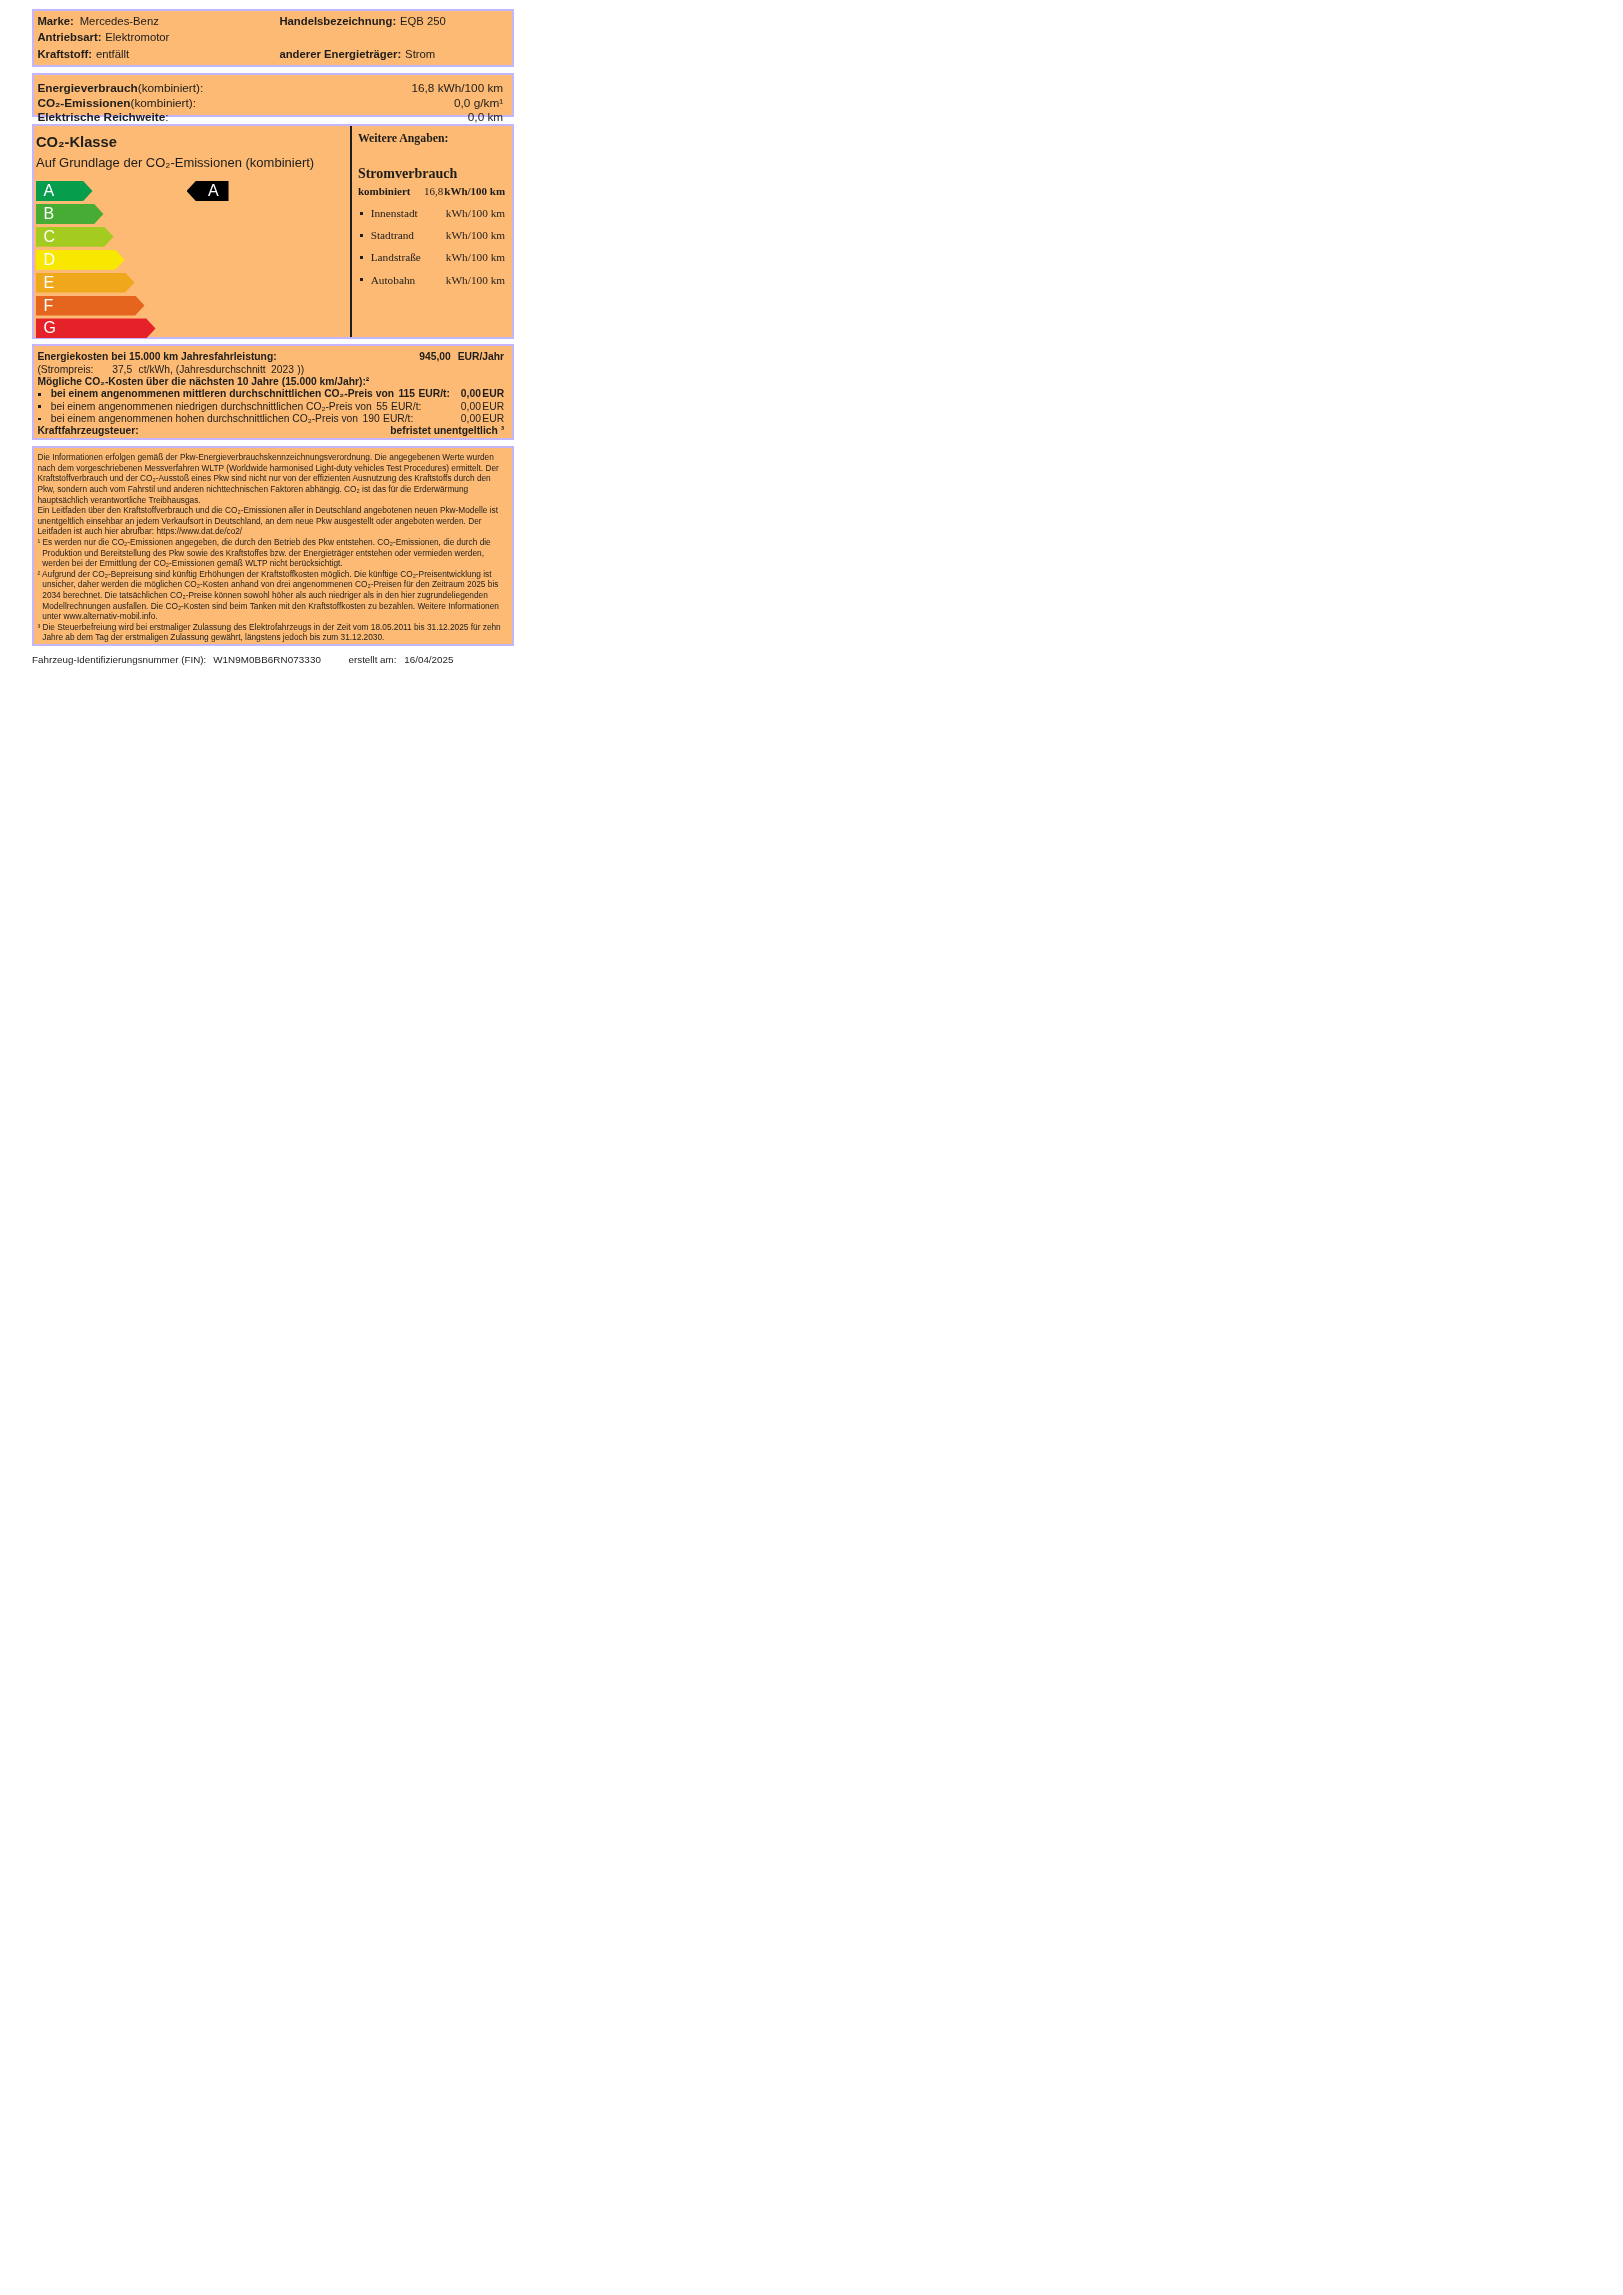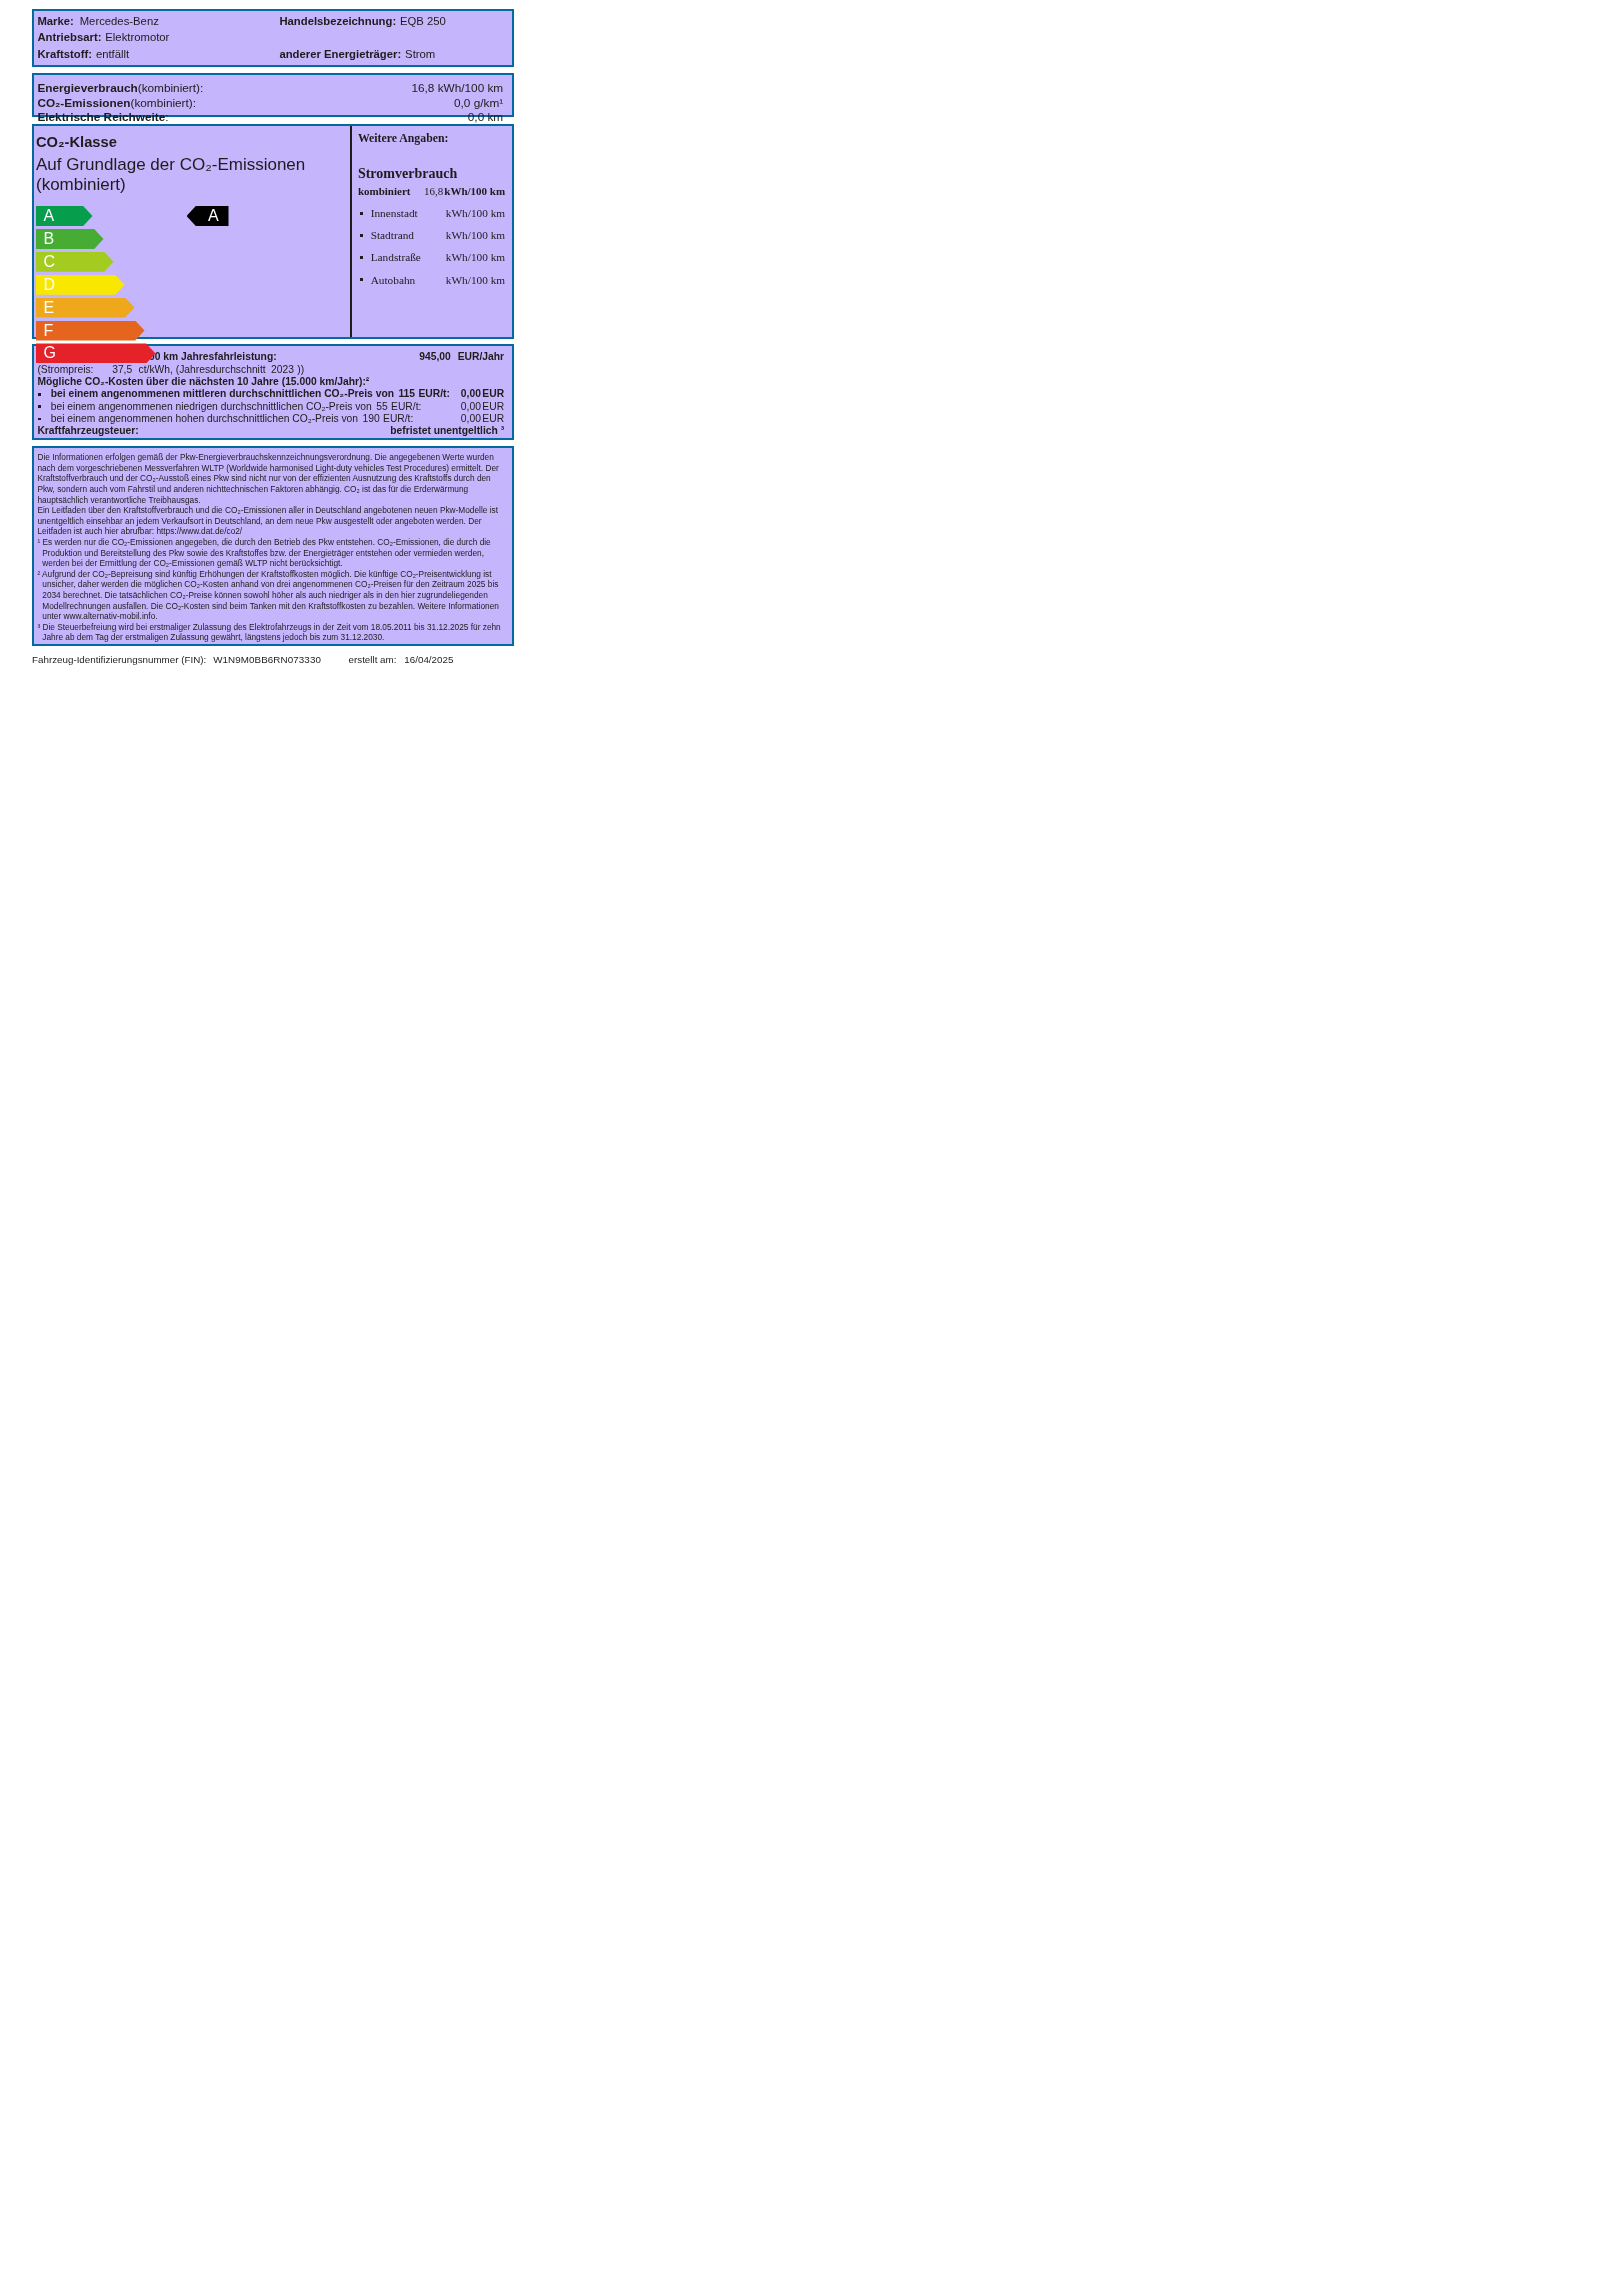--- a/index.html
+++ b/index.html
@@ -18,21 +18,21 @@
     padding-top:10.8px;
     font-family:"Liberation Serif","DejaVu Serif",serif;
     font-weight:700;
     font-size:23.6px;
     line-height:28px;
     letter-spacing:-0.5px;
     color:#111;
   }
 
   
-  .box{border:2px solid #0369a1;box-sizing:border-box;background:#c4b5fd;}
+  .box{border:2px solid #c4b5fd;box-sizing:border-box;background:#fdba74;}
 
   
   .box1{
     margin-top:8.8px;height:58px;
     padding:2.9px 6.9px 2.9px 3.4px;
     display:grid;grid-template-columns:242px 1fr;
     align-content:space-between;
     font-size:11.3px;line-height:15px;
   }
   .b{font-weight:700;}
@@ -52,21 +52,21 @@
   
   .box3{margin-top:6.9px;height:215px;display:flex;}
   .box3-left{flex:1 1 auto;padding:4.9px 0 0 1.5px;box-sizing:border-box;}
   .box3-right{
     width:162px;flex:0 0 162px;
     border-left:2px solid #1d1d1b;box-sizing:border-box;
     padding:5.9px 6.9px 0 5.9px;
     font-family:Liberation Serif, serif;
   }
   .co2k-h{font-size:14.7px;font-weight:700;margin:3.9px 0 0 0.5px;}
-  .co2k-sub{font-size:17px;margin:4.9px 0 0 0.5px;}
+  .co2k-sub{font-size:13px;margin:4.9px 0 0 0.5px;}
   .chart{position:relative;margin-top:10.8px;}
   .bar{
     height:20px;margin-bottom:2.9px;
     display:flex;align-items:center;
     padding-left:7.9px;box-sizing:border-box;
     color:#ffffff;font-size:16px;line-height:1;font-weight:400;
     clip-path:polygon(0 0, calc(100% - 9.3px) 0, 100% 50%, calc(100% - 9.3px) 100%, 0 100%);
   }
   .bar-a{width:57px;}
   .bar-b{width:68px;}

